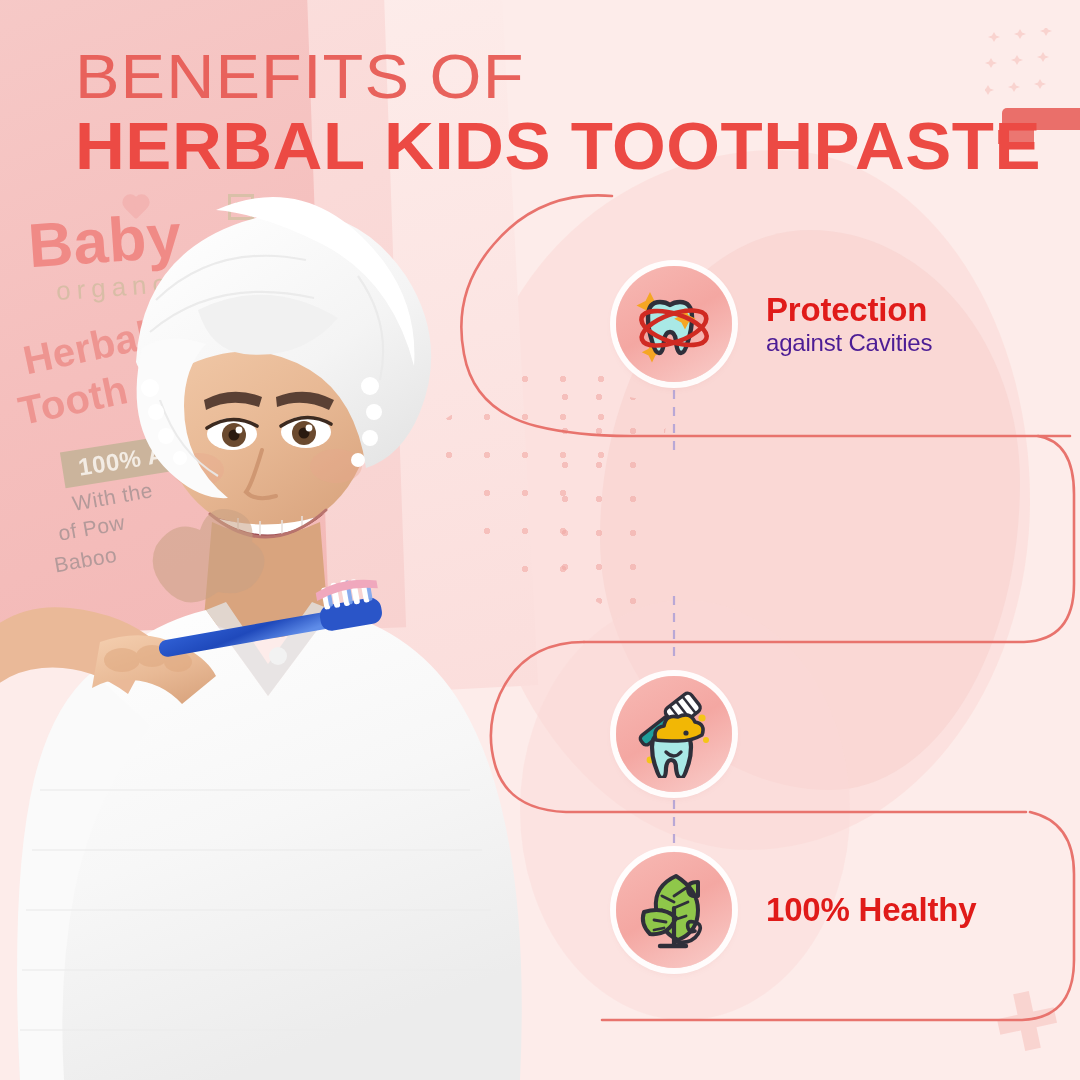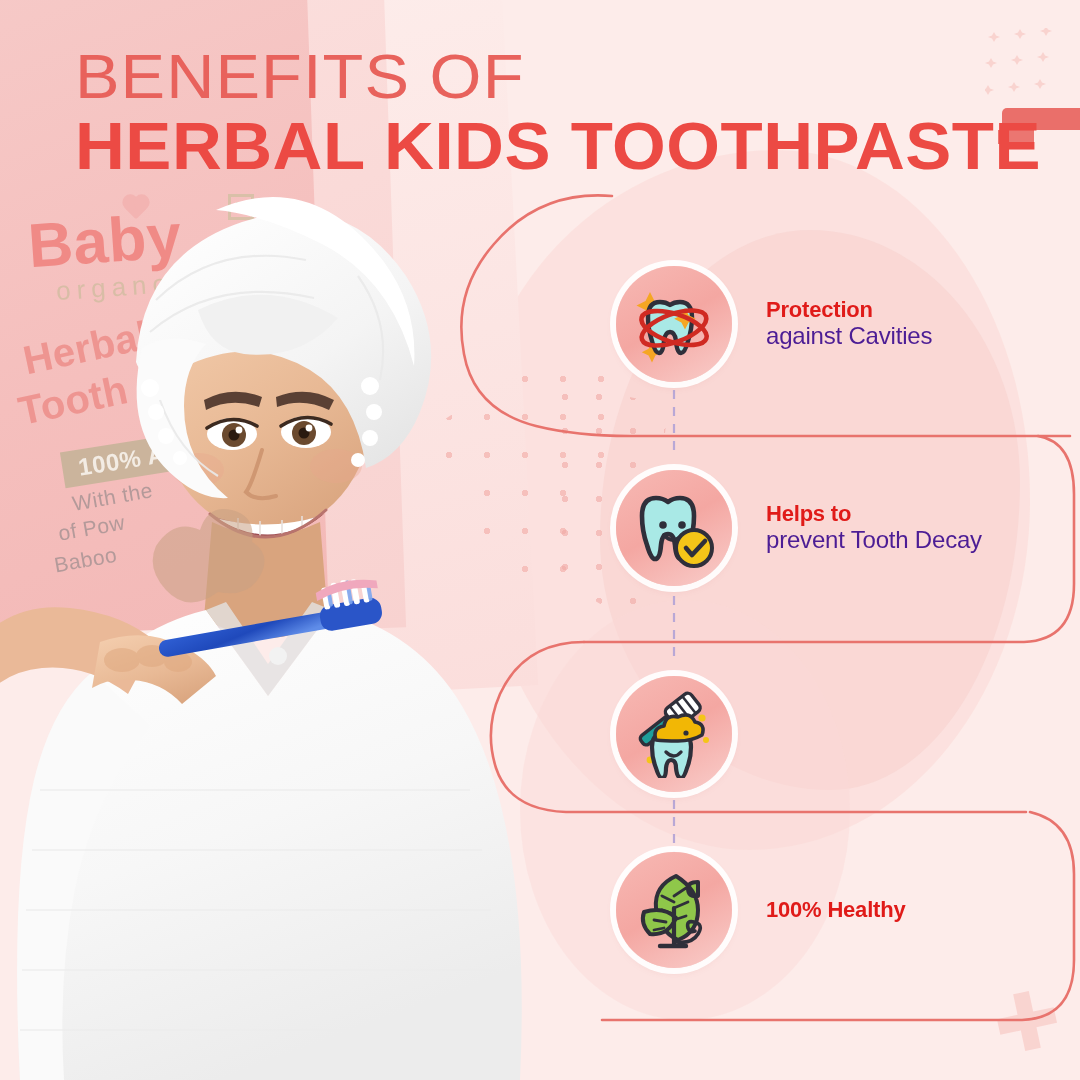--- a/index.html
+++ b/index.html
@@ -134,21 +134,21 @@
     border-radius:50%;
     background:linear-gradient(150deg,#f7b9b4 0%, #f4a7a2 48%, #f9cecb 100%);
     box-shadow:0 0 0 6px rgba(255,255,255,.92), 0 3px 9px rgba(200,120,115,.28);
     display:flex; align-items:center; justify-content:center;
   }
   .icon-wrap svg { display:block; }
 
   .txt { margin-left:34px; max-width:310px; }
   .txt .hl {
     display:block; color:#e01b19; font-weight:700;
-    font-size:22px; line-height:1.12; letter-spacing:-.2px;
+    font-size:33px; line-height:1.12; letter-spacing:-.2px;
   }
   .txt .rest {
     display:block; color:#4c1d95; font-weight:400;
     font-size:24px; line-height:1.16; letter-spacing:-.2px;text-align:right;
   }
 
   
   #row0 { left:616px; top:266px; }
   #row1 { left:616px; top:470px; }
   #row2 { left:616px; top:676px; }
@@ -413,39 +413,20 @@
           <ellipse cx="44" cy="48" rx="34" ry="14" transform="rotate(-20 44 48)"></ellipse>
         </g>
       </svg>
     </div>
     <div class="txt">
       <span class="hl">Protection</span>
       <span class="rest">against Cavities</span>
     </div>
   </div>
 
-  <div class="row" id="row1">
-    <div class="icon-wrap">
-      <svg width="88" height="88" viewBox="0 0 88 88">
-        <path d="M26 14 q-14 0 -14 18 q0 15 5 29 q4 14 8 14 q5 0 6 -14 q1 -11 7 -11
-                 q6 0 7 11 q1 14 6 14 q4 0 8 -14 q5 -14 5 -29 q0 -18 -14 -18
-                 q-7 0 -12 4 q-5 -4 -12 -4 z" fill="#a9e9e6" stroke="#2f2f3a" stroke-width="4.6" stroke-linejoin="round"></path>
-        <circle cx="33" cy="41" r="3.8" fill="#2f2f3a"></circle>
-        <circle cx="52" cy="41" r="3.8" fill="#2f2f3a"></circle>
-        <path d="M34 51 q9 10 18 0" stroke="#2f2f3a" stroke-width="4" fill="none" stroke-linecap="round"></path>
-
-        <circle cx="64" cy="64" r="18" fill="#f5c518" stroke="#2f2f3a" stroke-width="4"></circle>
-        <path d="M56 64 l6 7 l13 -14" stroke="#2f2f3a" stroke-width="4.6" fill="none" stroke-linecap="round" stroke-linejoin="round"></path>
-      </svg>
-    </div>
-    <div class="txt">
-      <span class="hl">Helps to</span>
-      <span class="rest">prevent Tooth Decay</span>
-    </div>
-  </div>
 
   <div class="row" id="row2">
     <div class="icon-wrap">
       <svg width="88" height="88" viewBox="0 0 88 88">
 
         <circle cx="14" cy="50" r="4" fill="#f5c518"></circle>
         <circle cx="20" cy="70" r="3.4" fill="#f5c518"></circle>
         <circle cx="72" cy="28" r="3.6" fill="#f5c518"></circle>
         <circle cx="76" cy="50" r="3" fill="#f5c518"></circle>
 

